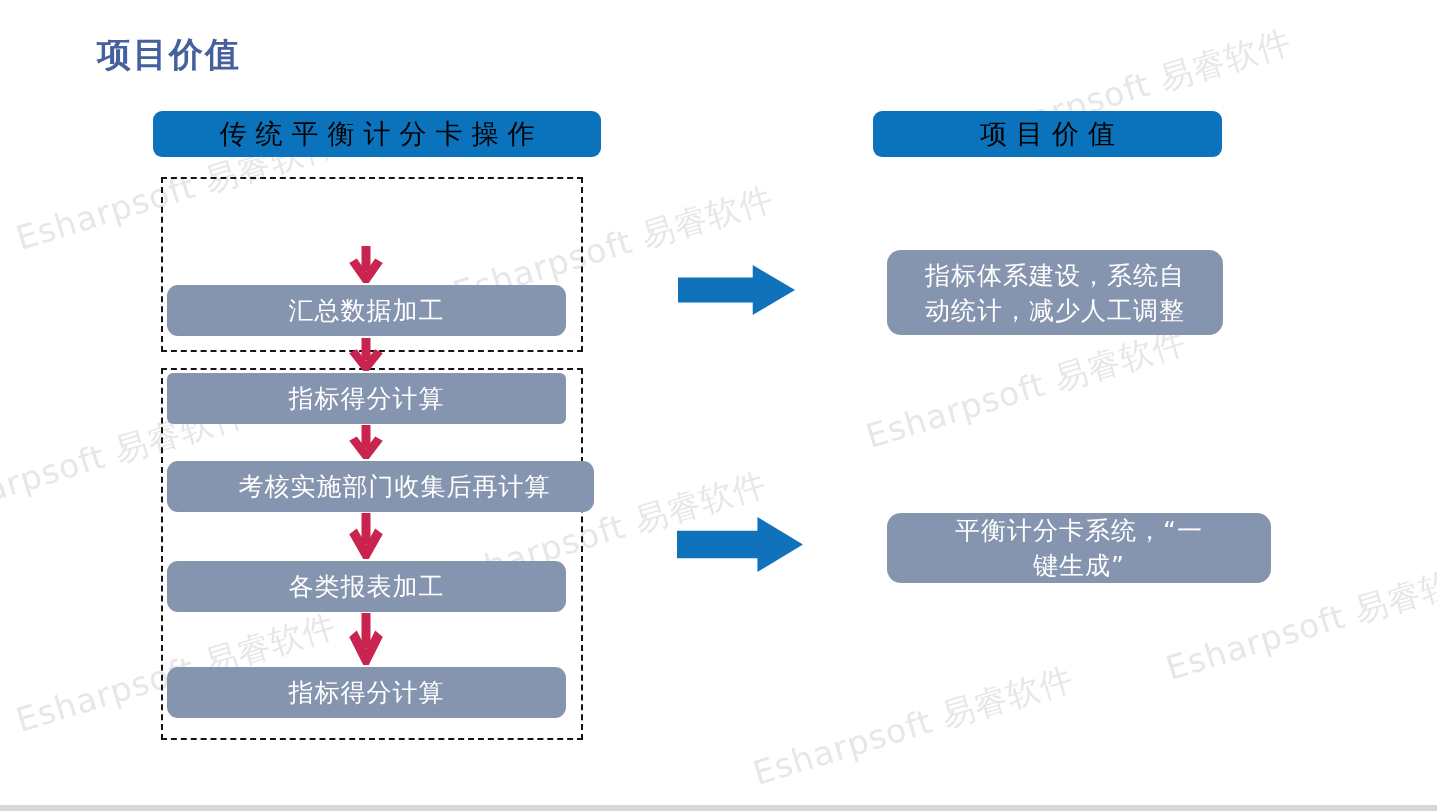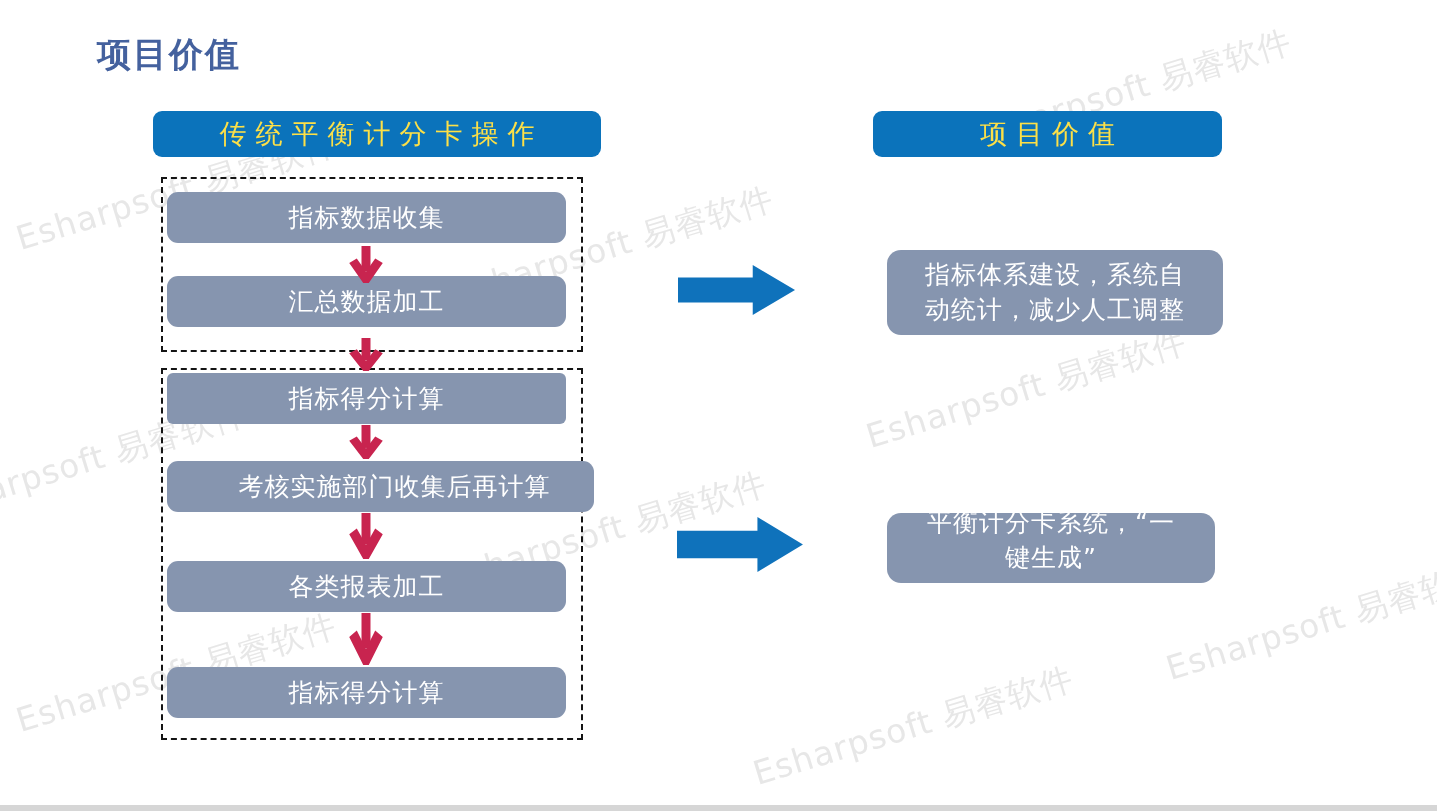--- a/index.html
+++ b/index.html
@@ -50,21 +50,21 @@
     letter-spacing: 2px;
     color: #44619e;
   }
 
   .col-header {
     position: absolute;
     top: 111px;
     height: 46px;
     background: #0b73bb;
     border-radius: 9px;
-    color: #fde047;
+    color: #000000;
     display: flex;
     align-items: center;
     justify-content: center;
     font-family: "DejaVu Serif", "Liberation Serif", serif;
     font-size: 27px;
     letter-spacing: 9px;
     box-sizing: border-box;
     padding-left: 9px; 
   }
   .left-header  { left: 153px; width: 448px; }
@@ -89,21 +89,21 @@
     background: #8695af;
     border-radius: 11px;
     color: #ffffff;
     font-size: 25px;
     letter-spacing: 1px;
     display: flex;
     align-items: center;
     justify-content: center;
   }
   .s1 { top: 192px; }
-  .s2 { top: 276px; }
+  .s2 { top: 285px; }
   .s3 { top: 373px; border-radius: 6px; }
   .s4 { top: 461px; padding-left: 28px; }
   .s5 { top: 561px; }
   .s6 { top: 667px; }
 
   .down-arrow {
     position: absolute;
     left: 348px;
     width: 36px;
   }
@@ -123,27 +123,27 @@
     position: absolute;
     background: #8695af;
     border-radius: 14px;
     color: #ffffff;
     font-size: 25px;
     line-height: 1.4;
     letter-spacing: 1px;
     display: flex;
     flex-direction: column;
     align-items: center;
-    justify-content: flex-end;
+    justify-content: center;
     text-align: center;
     box-sizing: border-box;
     padding: 8px 14px;
   }
   .b1 { left: 887px; top: 250px; width: 336px; height: 85px; }
-  .b2 { left: 887px; top: 513px; width: 328px; height: 70px; }
+  .b2 { left: 887px; top: 513px; width: 384px; height: 70px; }
 
   .bottom-bar {
     position: absolute;
     left: 0; bottom: 0;
     width: 100%;
     height: 6px;
     background: #d6d6d6;
   }
 </style>
 </head>
@@ -166,21 +166,20 @@
   <div class="content">
 
     <h1 class="page-title">项目价值</h1>
 
     <div class="col-header left-header">传统平衡计分卡操作</div>
     <div class="col-header right-header">项目价值</div>
 
     <div class="dashed-group g1"></div>
     <div class="dashed-group g2"></div>
 
-    <div class="step s1">指标数据收集</div>
     <div class="step s2">汇总数据加工</div>
     <div class="step s3">指标得分计算</div>
     <div class="step s4">考核实施部门收集后再计算</div>
     <div class="step s5">各类报表加工</div>
     <div class="step s6">指标得分计算</div>
 
     <span class="down-arrow a1">
       <svg viewBox="0 0 36 40" preserveAspectRatio="none">
         <line x1="18" y1="0" x2="18" y2="27" stroke="#c8244f" stroke-width="9"></line>
         <polyline points="5,16 18,36 31,16" fill="none" stroke="#c8244f" stroke-width="9" stroke-linejoin="miter"></polyline>

